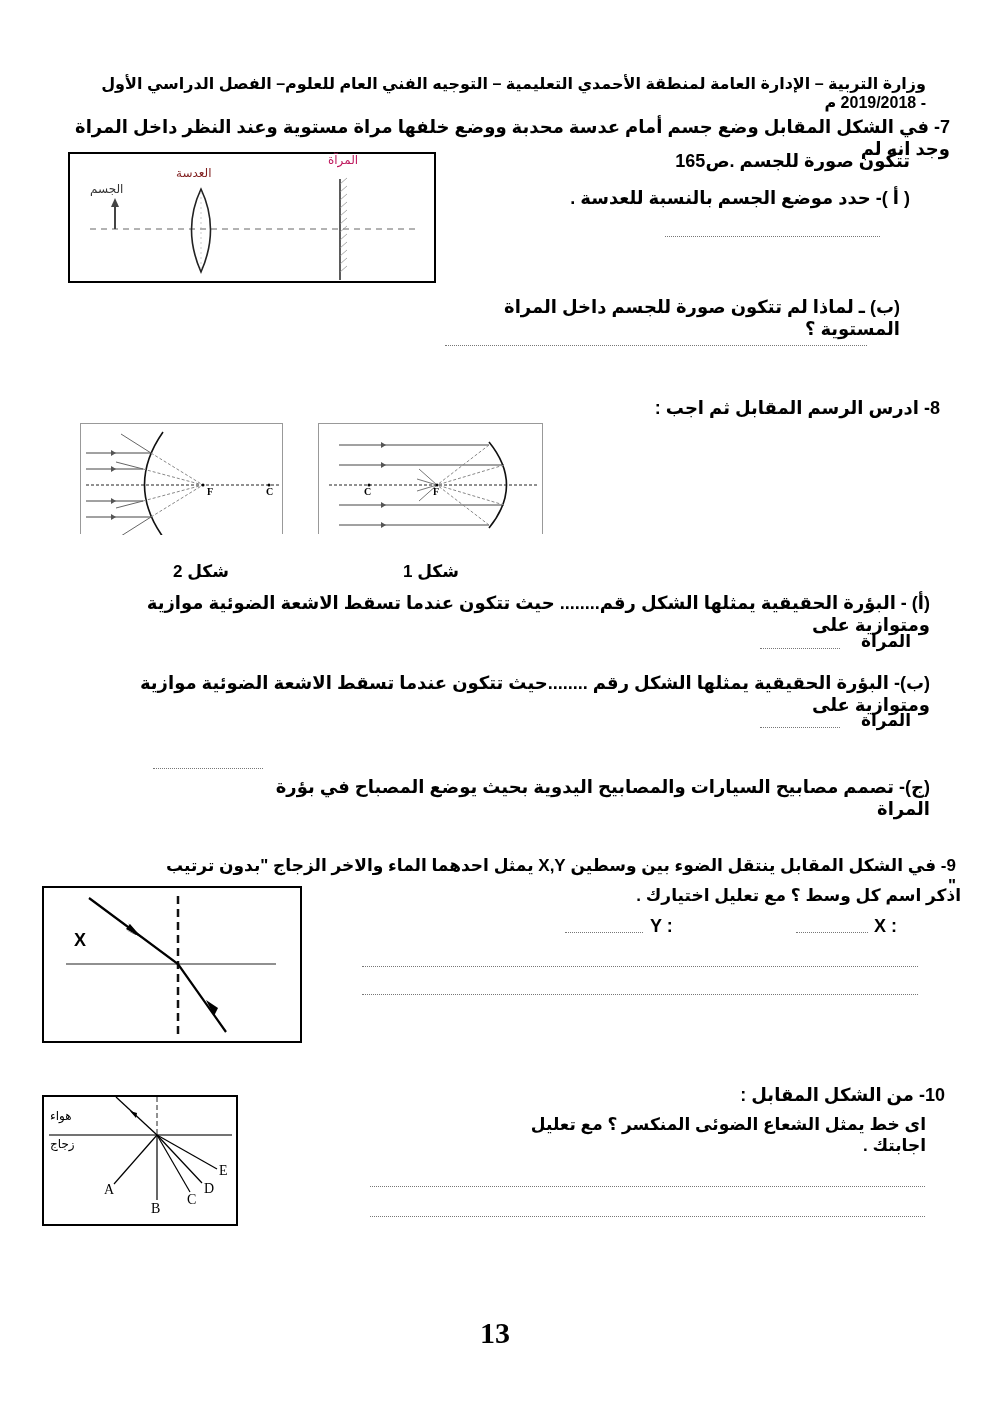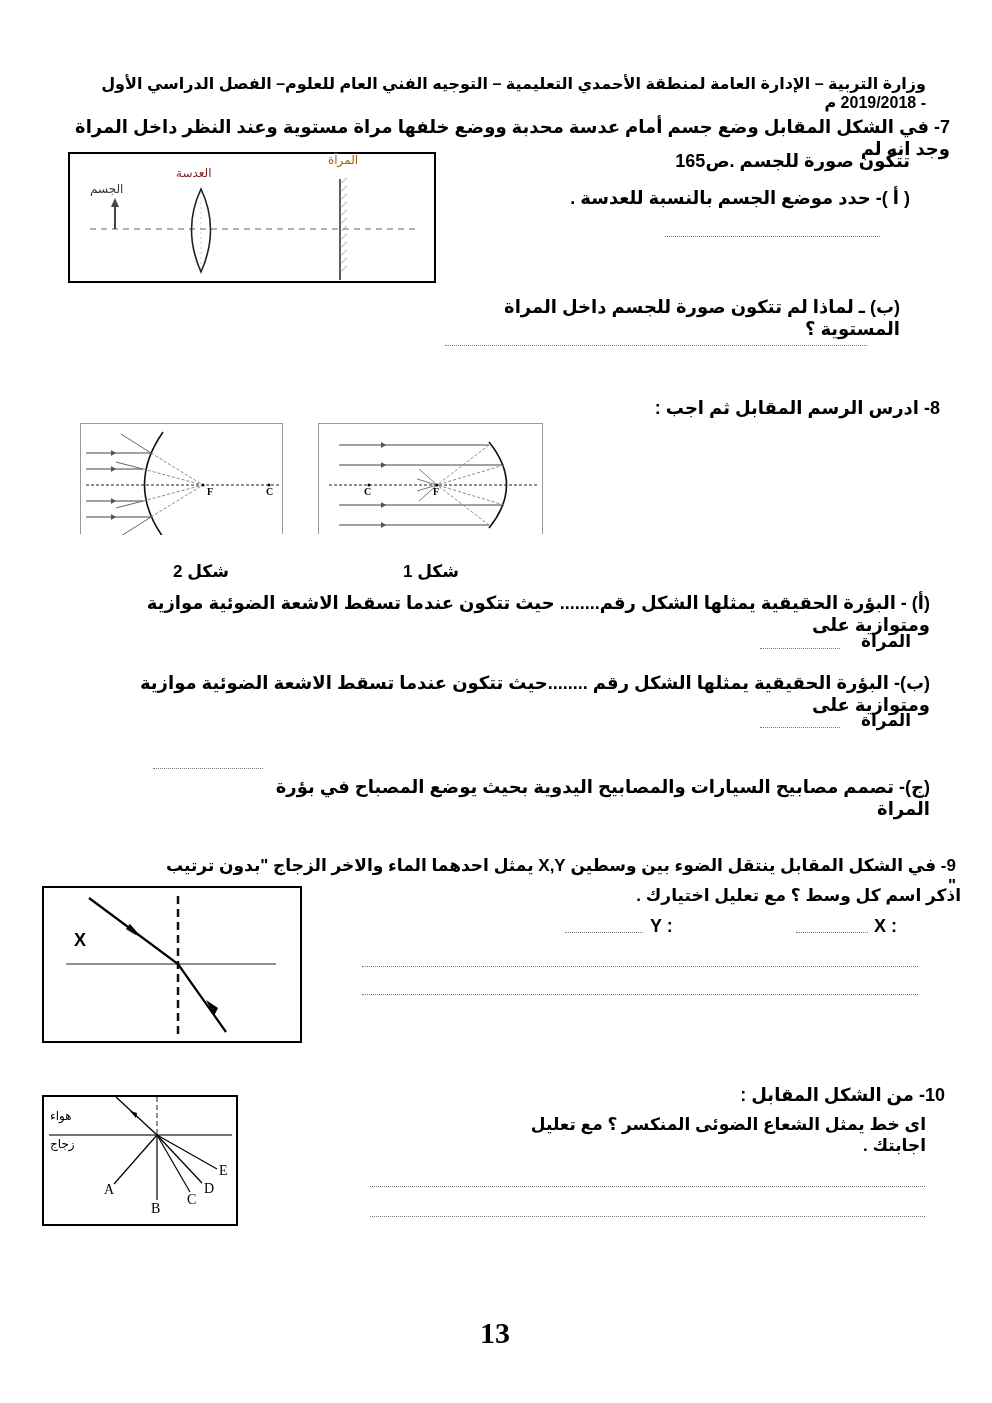--- a/index.html
+++ b/index.html
@@ -50,21 +50,21 @@
       <line x1="270" y1="78" x2="277" y2="72"></line>
         <line x1="270" y1="86" x2="277" y2="80"></line>
       <line x1="270" y1="94" x2="277" y2="88"></line>
         <line x1="270" y1="102" x2="277" y2="96"></line>
       <line x1="270" y1="110" x2="277" y2="104"></line>
         <line x1="270" y1="118" x2="277" y2="112"></line>
     </g>
   </svg>
   <span class="abs" style="top:28px; left:20px; font-size:12px; color:#333;">الجسم</span>
   <span class="abs" style="top:12px; left:106px; font-size:12px; color:#7f1d1d;">العدسة</span>
-  <span class="abs" style="top:-1px; left:258px; font-size:12px; color:#a16207;">المرآة</span>
+  <span class="abs" style="top:-1px; left:258px; font-size:12px; color:#be185d;">المرآة</span>
 </div>
 
 <div class="abs rtl bold t18" style="top:397px; left:600px; width:340px;">8- ادرس الرسم المقابل ثم اجب :</div>
 
 <div class="fig" style="top:423px; left:80px; width:203px; height:111px; border:1px solid #999; border-bottom:none; box-sizing:border-box;">
   <svg width="203" height="111" viewBox="0 0 203 111">
     <line x1="5" y1="61" x2="200" y2="61" stroke="#222" stroke-width="1" stroke-dasharray="3,2"></line>
     <g stroke="#444" stroke-width="1">
       <line x1="5" y1="29" x2="70" y2="29"></line>
         <line x1="5" y1="45" x2="62" y2="45"></line>

